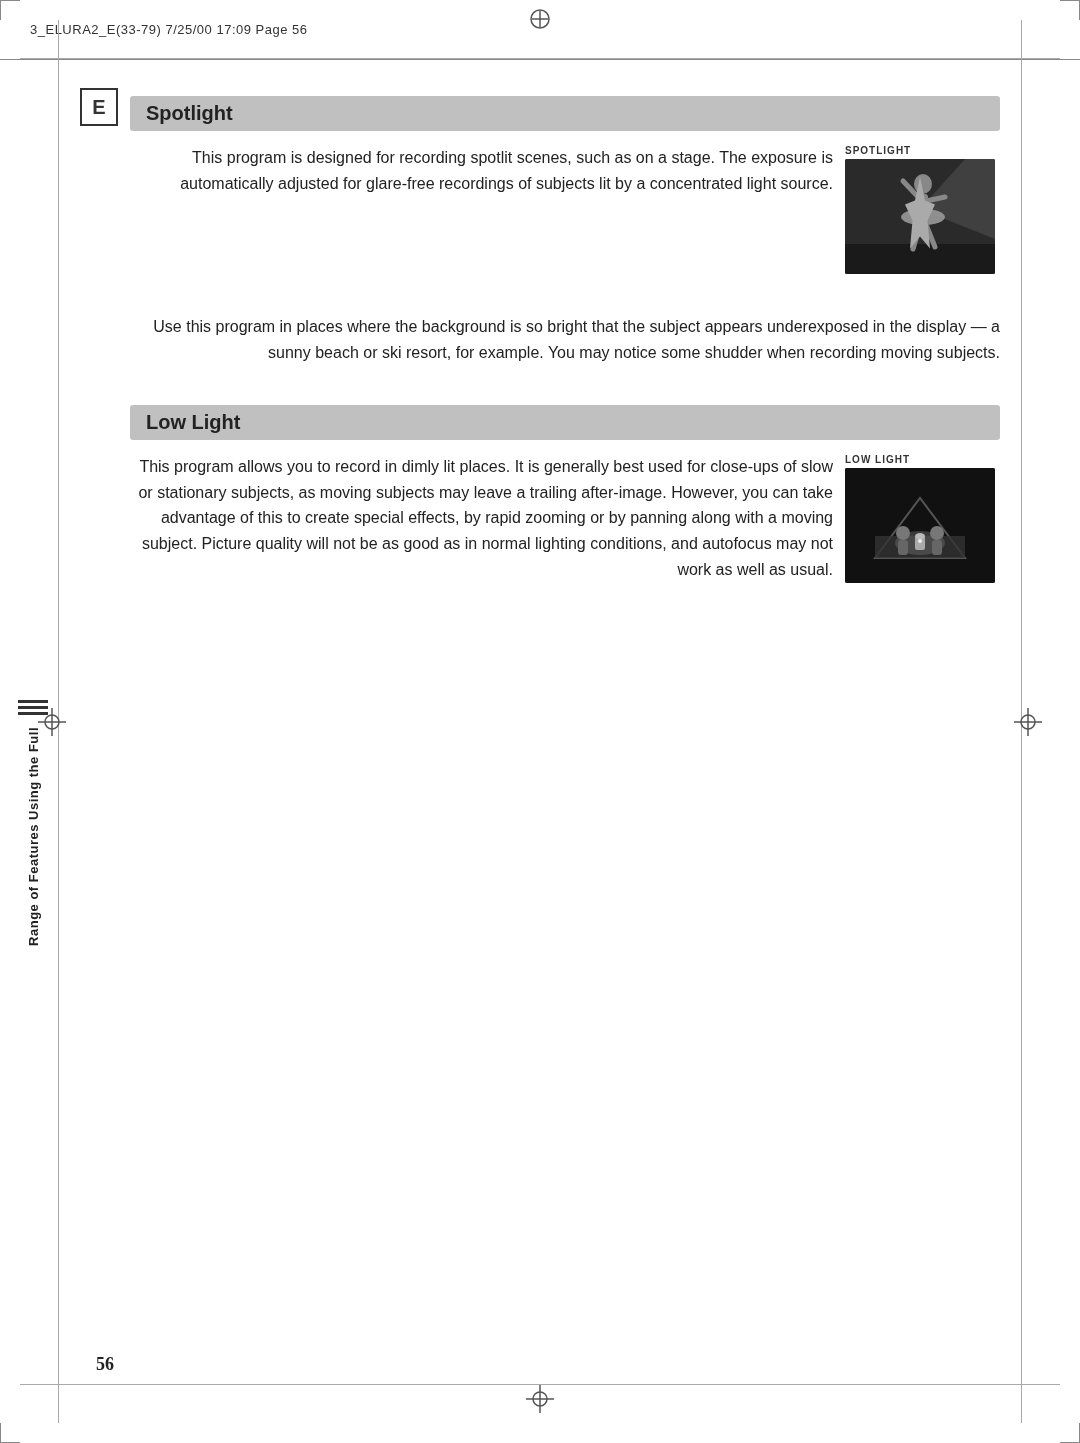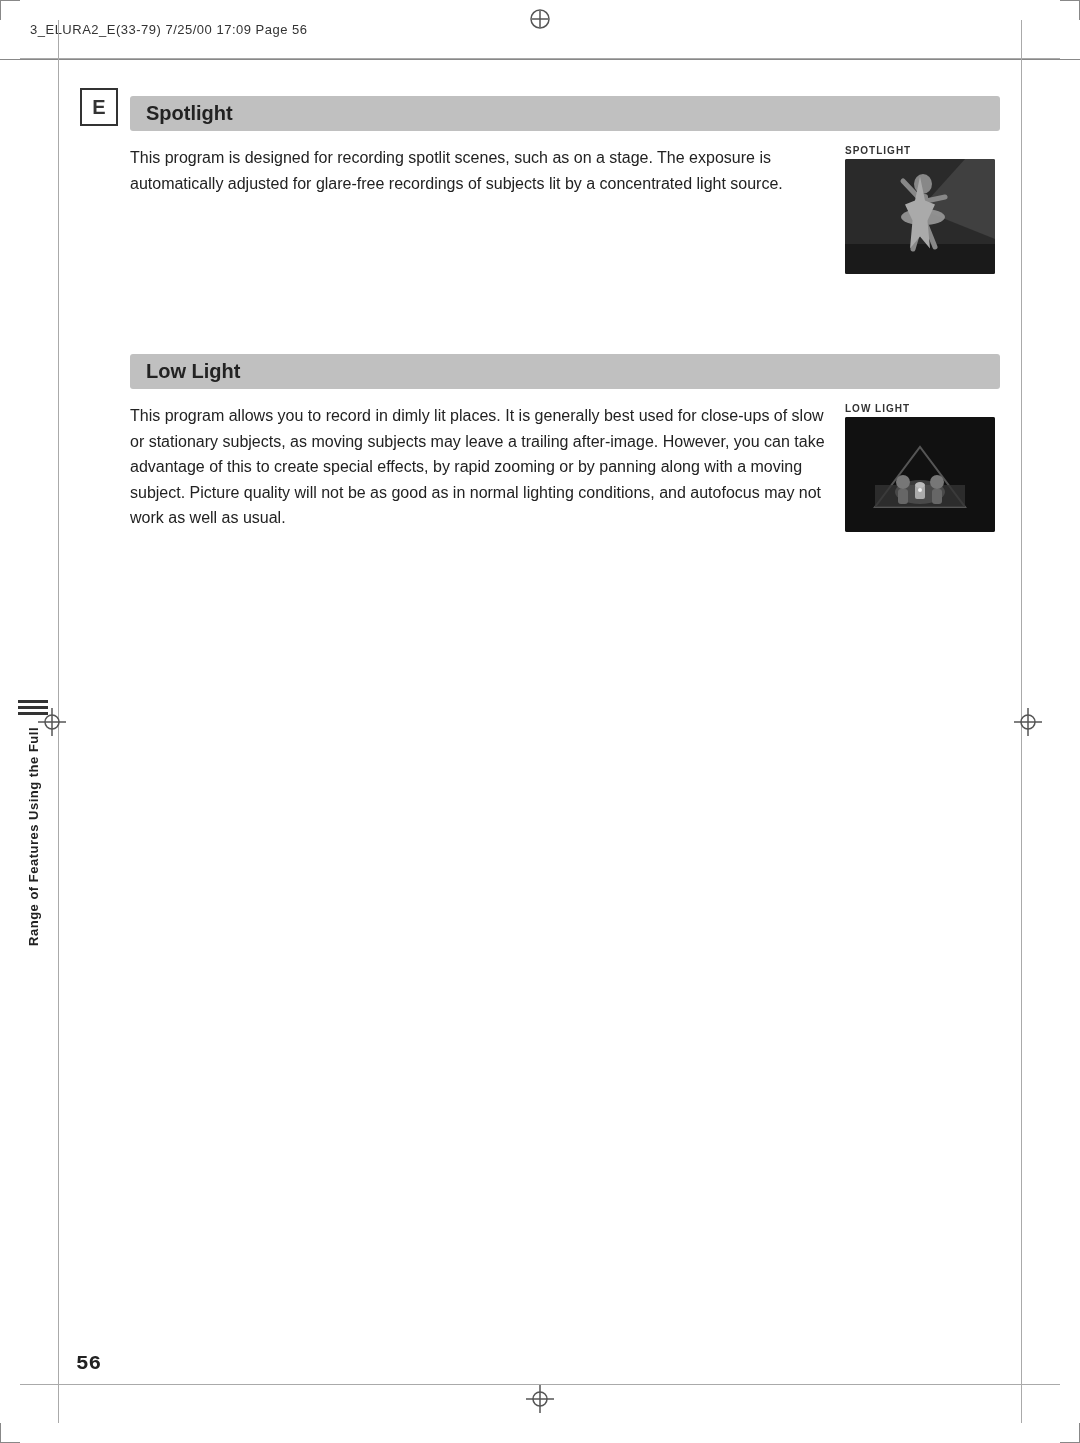--- a/index.html
+++ b/index.html
@@ -104,20 +104,21 @@
 
     
     .section {
       margin-bottom: 32px;
     }
 
     .section-row {
       display: flex;
       align-items: flex-start;
       gap: 12px;
+      text-align: right;
     }
 
     .section-text {
       flex: 1;
       font-family: Arial, Helvetica, sans-serif;
       font-size: 16px;
       line-height: 1.6;
       color: #222;
     }
 
@@ -229,23 +230,23 @@
       font-weight: bold;
       color: #222;
       letter-spacing: 0.5px;
       white-space: nowrap;
     }
 
     
     .page-number {
       position: absolute;
       bottom: 68px;
-      left: 76px;
-      font-family: Liberation Mono, monospace;
-      font-size: 21px;
+      left: 96px;
+      font-family: Liberation Serif, serif;
+      font-size: 18px;
       font-weight: bold;
       color: #222;
     }
 
     
     .main-content {
       position: absolute;
       top: 78px;
       left: 130px;
       right: 80px;
@@ -372,20 +373,21 @@
               <line x1="76" y1="63" x2="68" y2="90" stroke="#888" stroke-width="5" stroke-linecap="round"></line>
               <line x1="80" y1="63" x2="90" y2="88" stroke="#888" stroke-width="5" stroke-linecap="round"></line>
             </svg>
           </div>
         </div>
       </div>
     </div>
 
     <div class="section section2">
       <div class="section-row">
+        <div class="section-text">Use this program in places where the background is so bright that the subject appears underexposed in the display — a sunny beach or ski resort, for example. You may notice some shudder when recording moving subjects.</div>
       </div>
     </div>
 
     <div class="section section3">
       <div class="header-full-width">
         <span class="section-header-title">Low Light</span>
       </div>
       <div class="section-row">
         <div class="section-text">This program allows you to record in dimly lit places. It is generally best used for close-ups of slow or stationary subjects, as moving subjects may leave a trailing after-image. However, you can take advantage of this to create special effects, by rapid zooming or by panning along with a moving subject. Picture quality will not be as good as in normal lighting conditions, and autofocus may not work as well as usual.</div>
         <div class="section-image-box">

